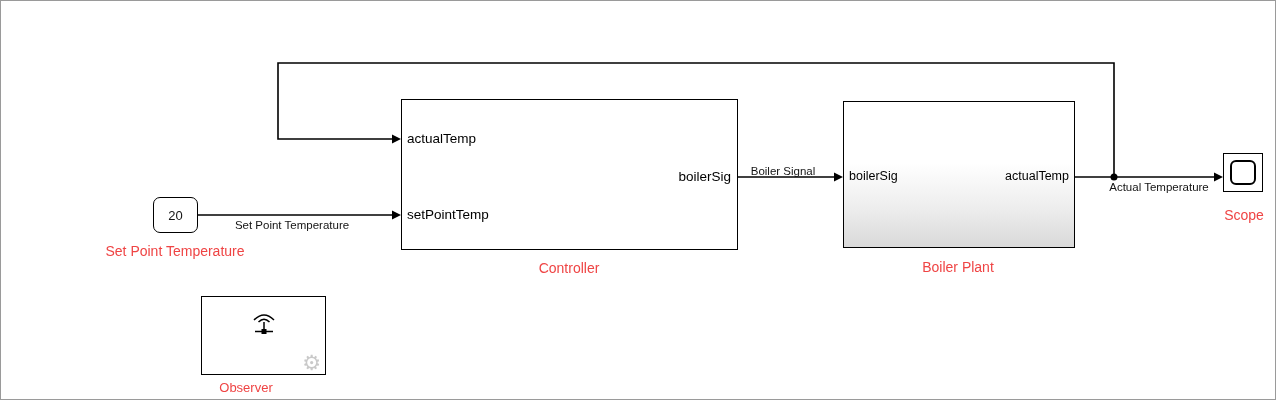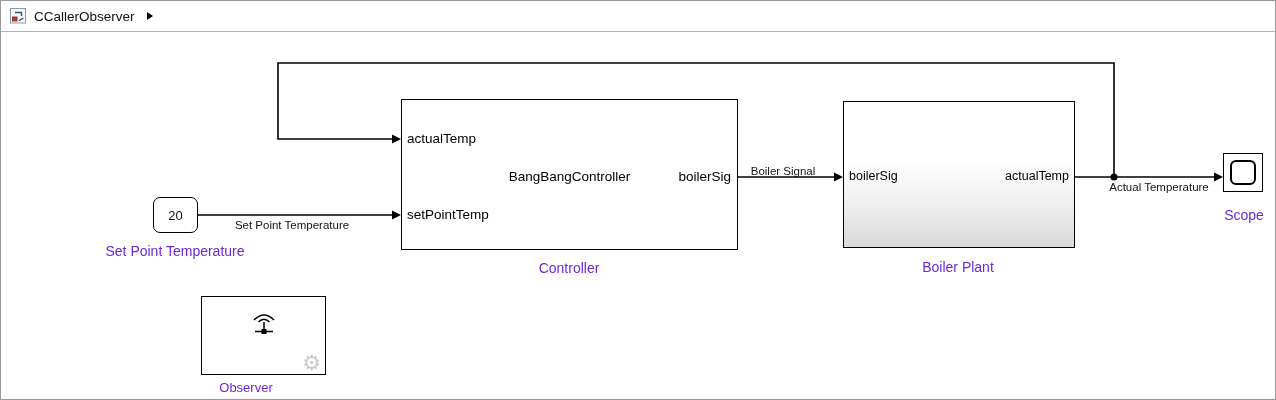--- a/index.html
+++ b/index.html
@@ -29,21 +29,21 @@
   .port-label {
     position:absolute; font-size:13.5px; color:#000; white-space:nowrap;
     line-height:15px;
   }
   .port-label.small { font-size:12.5px; }
   .fn-name {
     position:absolute; left:0; right:0; text-align:center;
     font-size:13.5px; color:#000; white-space:nowrap; line-height:15px;
   }
   .block-label {
-    position:absolute; font-size:14px; color:#6d28d9; white-space:nowrap;
+    position:absolute; font-size:14px; color:#ef4444; white-space:nowrap;
     transform:translateX(-50%); text-align:left; line-height:16px;
   }
   .signal-label {
     position:absolute; font-size:11.5px; color:#141414; white-space:nowrap;
     transform:translateX(-50%); line-height:13px;
   }
   #constant-block { display:flex; align-items:center; justify-content:center; font-size:13px;border-radius:7px; }
   #boiler-block { background:linear-gradient(180deg,#ffffff 42%,#ececec 75%,#d9d9d9 100%); }
   #scope-screen {
     position:absolute; left:6px; top:6px; right:6px; bottom:6px;
@@ -54,30 +54,20 @@
     color:#c9c9c9; cursor:pointer;
   }
   #wires { position:absolute; left:0; top:0; pointer-events:none; }
   #wires path, #wires polygon, #wires circle { pointer-events:auto; }
 </style>
 </head>
 <body>
 
 <div id="editor">
 
-  <div id="breadcrumb-bar">
-    <svg width="17" height="16" viewBox="0 0 17 16">
-      <rect x="0.5" y="0.5" width="15" height="14.5" fill="#f5f7f9" stroke="#8c9bab"></rect>
-      <rect x="2.5" y="9" width="4.5" height="4" fill="#c63b2d" stroke="#7a241c" stroke-width="0.8"></rect>
-      <path d="M5,4.5 h6.5 v3.5" fill="none" stroke="#30507c" stroke-width="1.4"></path>
-      <path d="M9,12.5 l4.5,-2.5" fill="none" stroke="#30507c" stroke-width="1.4"></path>
-    </svg>
-    <span class="crumb-title">CCallerObserver</span>
-    <span class="crumb-arrow"></span>
-  </div>
 
   <svg id="wires" width="1276" height="400" viewBox="0 0 1276 400">
 
     <path d="M197,214 H392" fill="none" stroke="#000" stroke-width="1.6"></path>
     <polygon points="391,209.5 400,214 391,218.5" fill="#000"></polygon>
 
     <path d="M737,176 H834" fill="none" stroke="#000" stroke-width="1.6"></path>
     <polygon points="833,171.5 842,176 833,180.5" fill="#000"></polygon>
 
     <path d="M1074,176 H1214" fill="none" stroke="#000" stroke-width="1.6"></path>
@@ -91,21 +81,20 @@
   <div id="constant-block" class="block" style="left:152px; top:196px; width:45px; height:36px;">
     <span>20</span>
   </div>
   <div class="block-label" style="left:174px; top:242px;">Set Point Temperature</div>
 
   <div class="signal-label" style="left:291px; top:218px;">Set Point Temperature</div>
 
   <div id="controller-block" class="block" style="left:400px; top:98px; width:337px; height:151px;">
     <span class="port-label" style="left:5px; top:31px;">actualTemp</span>
     <span class="port-label" style="left:5px; top:107px;">setPointTemp</span>
-    <span class="fn-name" style="top:69px;">BangBangController</span>
     <span class="port-label" style="right:6px; top:69px;">boilerSig</span>
   </div>
   <div class="block-label" style="left:568px; top:259px;">Controller</div>
 
   <div class="signal-label" style="left:782px; top:164px;">Boiler Signal</div>
 
   <div id="boiler-block" class="block" style="left:842px; top:100px; width:232px; height:147px;">
     <span class="port-label small" style="left:5px; top:67px;">boilerSig</span>
     <span class="port-label small" style="right:5px; top:67px;">actualTemp</span>
   </div>

